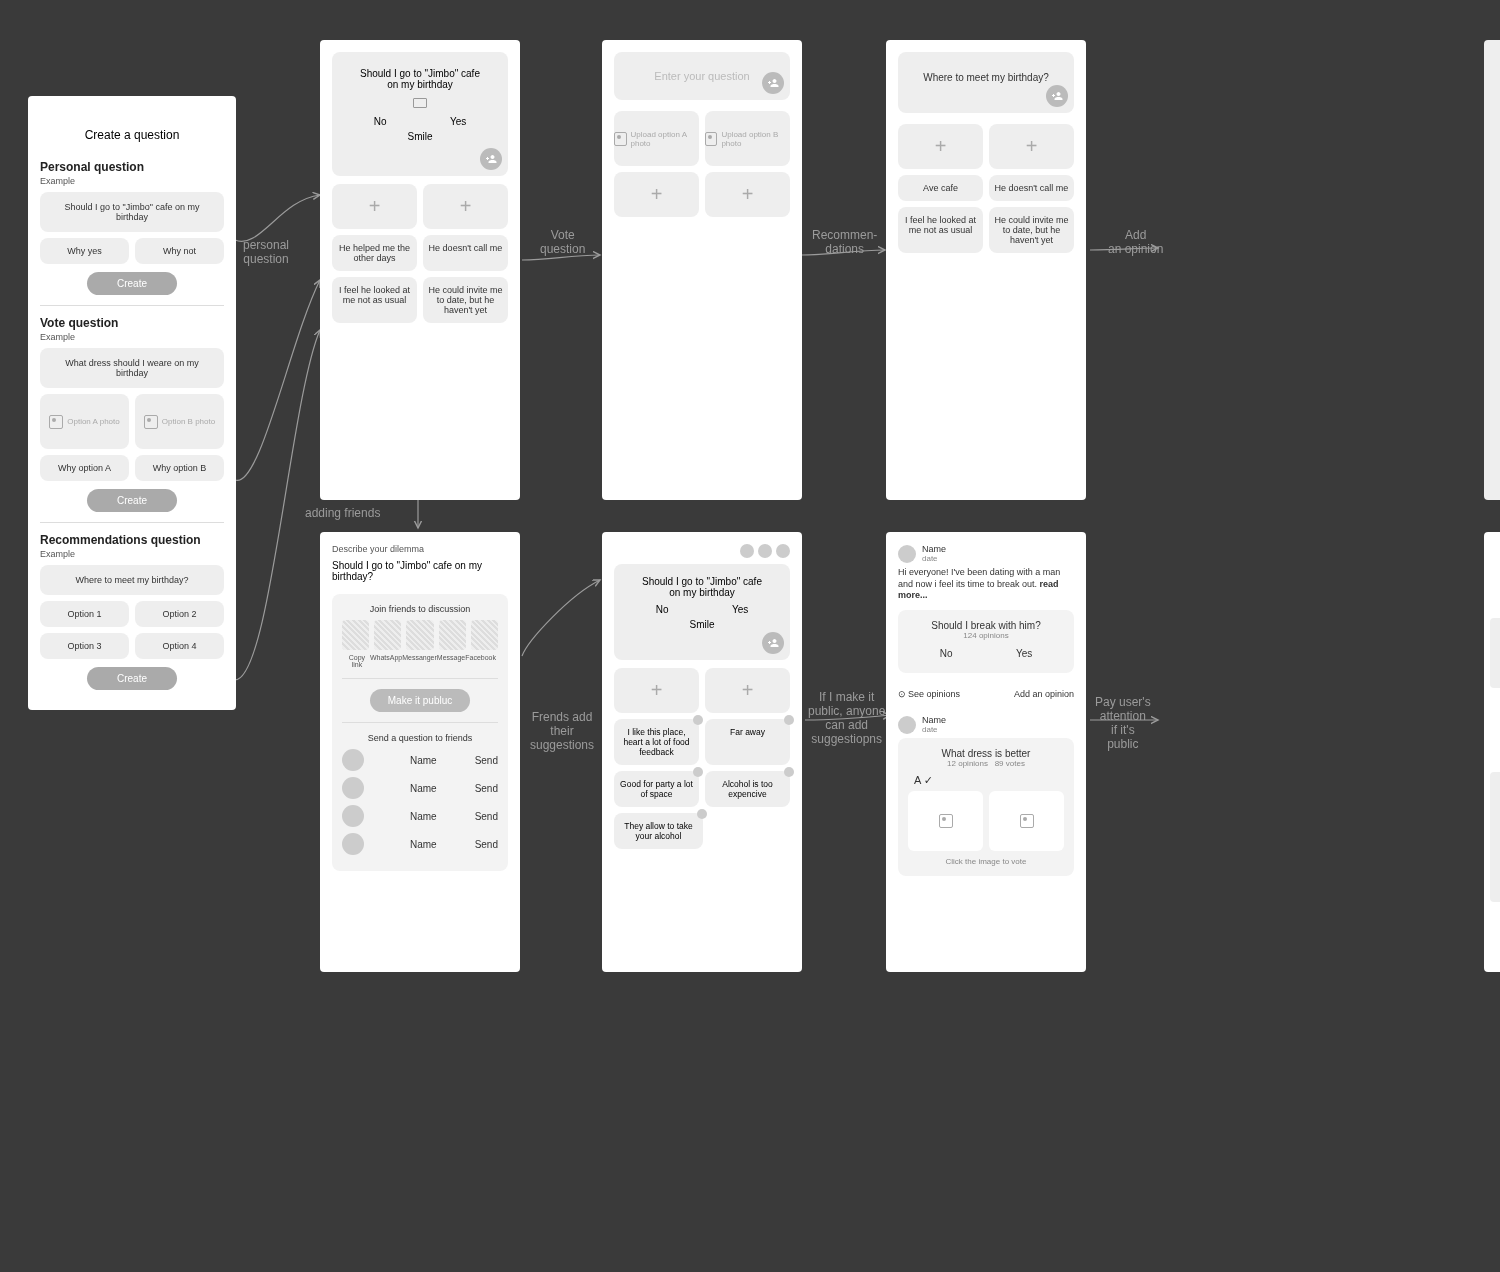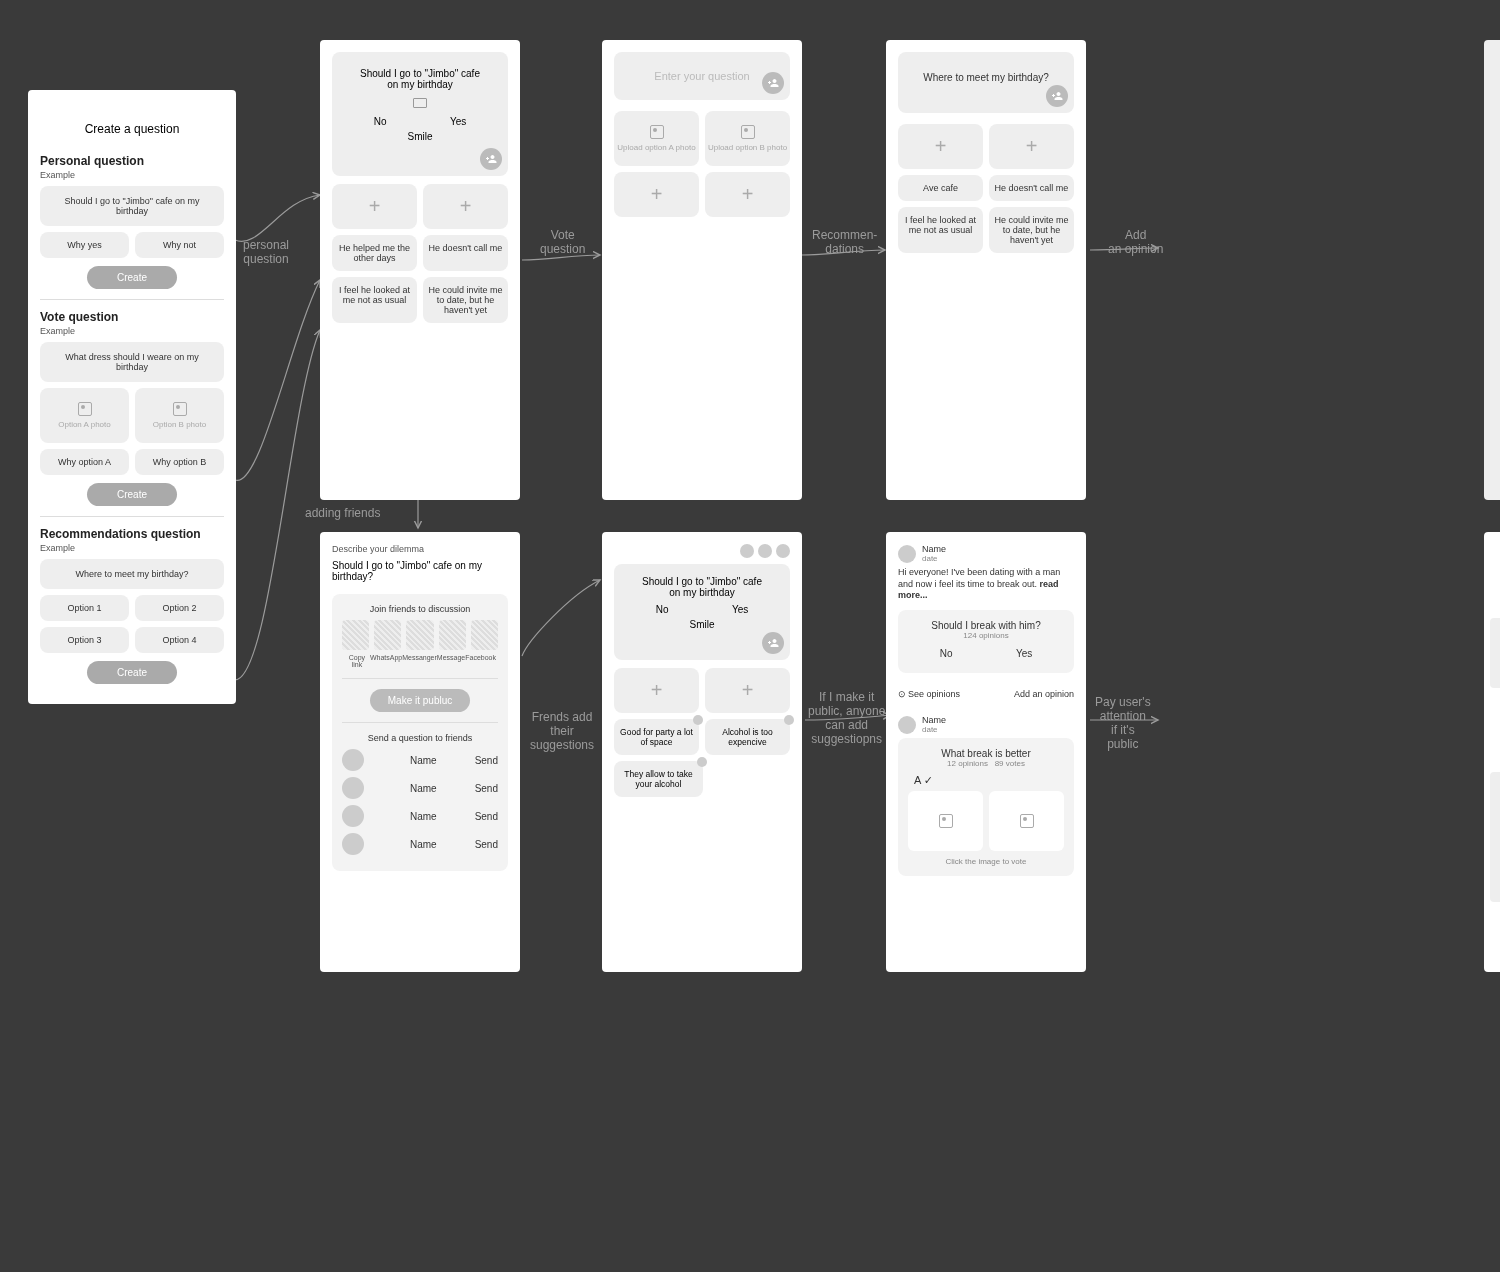--- a/index.html
+++ b/index.html
@@ -9,21 +9,21 @@
   .sub { font-size:9px; color:#555; margin-bottom:6px; }
   .card { background:#eee; border-radius:8px; padding:10px; font-size:9px; color:#333; text-align:center; margin-bottom:6px; }
   .small-card { background:#eee; border-radius:8px; padding:8px 4px; font-size:9px; color:#333; text-align:center; }
   .row2 { display:flex; gap:6px; margin-bottom:6px; }
   .row2 > * { flex:1; }
   .pill { background:#aaa; color:#fff; border-radius:20px; padding:6px 0; font-size:10px; text-align:center; margin:8px auto; width:90px;}
   .hr { border-top:1px solid #ddd; margin:10px 0;}
   .flow-label { position:absolute; color:#9b9b9b; font-size:12px; text-align:center; white-space:pre-line; }
   .arrow-line { position:absolute; stroke:#9b9b9b; stroke-width:1.2; fill:none; }
   .plus-box { background:#eee; border-radius:8px; display:flex; align-items:center; justify-content:center; color:#aaa; font-size:20px; height:45px;}
-  .upload-box { background:#eee; border-radius:8px; display:flex; flex-direction:column; align-items:center; justify-content:center; color:#aaa; font-size:8px; height:55px; gap:4px;}
+  .upload-box { background:#eee; border-radius:8px; display:flex; flex-direction:row; align-items:center; justify-content:center; color:#aaa; font-size:8px; height:55px; gap:4px;}
   .icon-sq { width:14px; height:14px; border:1px solid #aaa; border-radius:2px; position:relative;}
   .icon-sq::after { content:""; position:absolute; width:4px; height:4px; border-radius:50%; background:#aaa; left:2px; top:2px;}
   .vote-header { background:#eee; border-radius:8px; padding:10px; position:relative; text-align:center; margin-bottom:8px;}
   .vote-header .q { font-size:10px; margin-bottom:6px; }
   .vote-row { display:flex; justify-content:space-around; font-size:10px; margin:4px 0;}
   .tiny { font-size:8px; color:#888;}
   .friend-row { display:flex; align-items:center; justify-content:space-between; margin:6px 0;}
   .friend-row .av { width:22px; height:22px; border-radius:50%; background:#ccc;}
   .friend-row .nm { flex:1; font-size:10px; margin-left:8px; color:#333;}
   .friend-row .sd { font-size:10px; color:#333;}
@@ -85,21 +85,21 @@
 suggestions</div>
 <div class="flow-label" style="left:808px; top:690px;">If I make it
 public, anyone
 can add
 suggestiopns</div>
 <div class="flow-label" style="left:1095px; top:695px;">Pay user's
 attention
 if it's
 public</div>
 
-<div class="phone" style="left:28px; top:90px; width:208px;">
+<div class="phone" style="left:28px; top:96px; width:208px;">
   <div style="text-align:center; font-size:12px; font-weight:500; margin:20px 0 18px;">Create a question</div>
 
   <div class="section-title">Personal question</div>
   <div class="sub">Example</div>
   <div class="card">Should I go to "Jimbo" cafe on my birthday</div>
   <div class="row2">
     <div class="small-card">Why yes</div>
     <div class="small-card">Why not</div>
   </div>
   <div class="pill">Create</div>
@@ -287,20 +287,24 @@
       <svg class="person-add" viewBox="0 0 24 24">
           <path fill="#fff" d="M15 12c2 0 4-2 4-4s-2-4-4-4-4 2-4 4 2 4 4 4zm-9-2v-2H4v2H2v2h2v2h2v-2h2v-2H6zm9 4c-3 0-8 1-8 4v2h16v-2c0-3-5-4-8-4z"></path>
         </svg>
     </div>
   </div>
   <div class="row2">
     <div class="plus-box">+</div>
     <div class="plus-box">+</div>
   </div>
   <div class="row2">
+    <div class="sugg"><div class="dot"></div><span>I like this place, heart a lot of food feedback</span></div>
+    <div class="sugg"><div class="dot"></div><span>Far away</span></div>
+  </div>
+  <div class="row2">
     <div class="sugg"><div class="dot"></div><span>Good for party a lot of space</span></div>
     <div class="sugg"><div class="dot"></div><span>Alcohol is too expencive</span></div>
   </div>
   <div class="row2">
     <div class="sugg"><div class="dot"></div><span>They allow to take your alcohol</span></div>
     <div style="flex:1;"></div>
   </div>
 </div>
 
 <div class="phone" style="left:886px; top:532px; height:440px;">
@@ -329,21 +333,21 @@
     </div>
 
     <div class="feed-header" style="margin-top:8px;">
       <div class="av"></div>
       <div>
         <div>Name</div>
         <div class="tiny">date</div>
       </div>
     </div>
     <div class="card" style="background:#f3f3f3; padding:10px;">
-      <div style="font-size:10px;">What break is better</div>
+      <div style="font-size:10px;">What dress is better</div>
       <div class="tiny"><span>12 opinions</span>&nbsp;&nbsp;&nbsp;<span>89 votes</span></div>
       <div style="text-align:left; font-size:11px; margin:6px 0 4px 6px;">A ✓</div>
       <div class="row2">
         <div style="flex:1; height:60px; background:#fff; border-radius:6px; display:flex; align-items:center; justify-content:center;">
             <div class="icon-sq"></div>
           </div>
         <div style="flex:1; height:60px; background:#fff; border-radius:6px; display:flex; align-items:center; justify-content:center;">
             <div class="icon-sq"></div>
           </div>
       </div>

